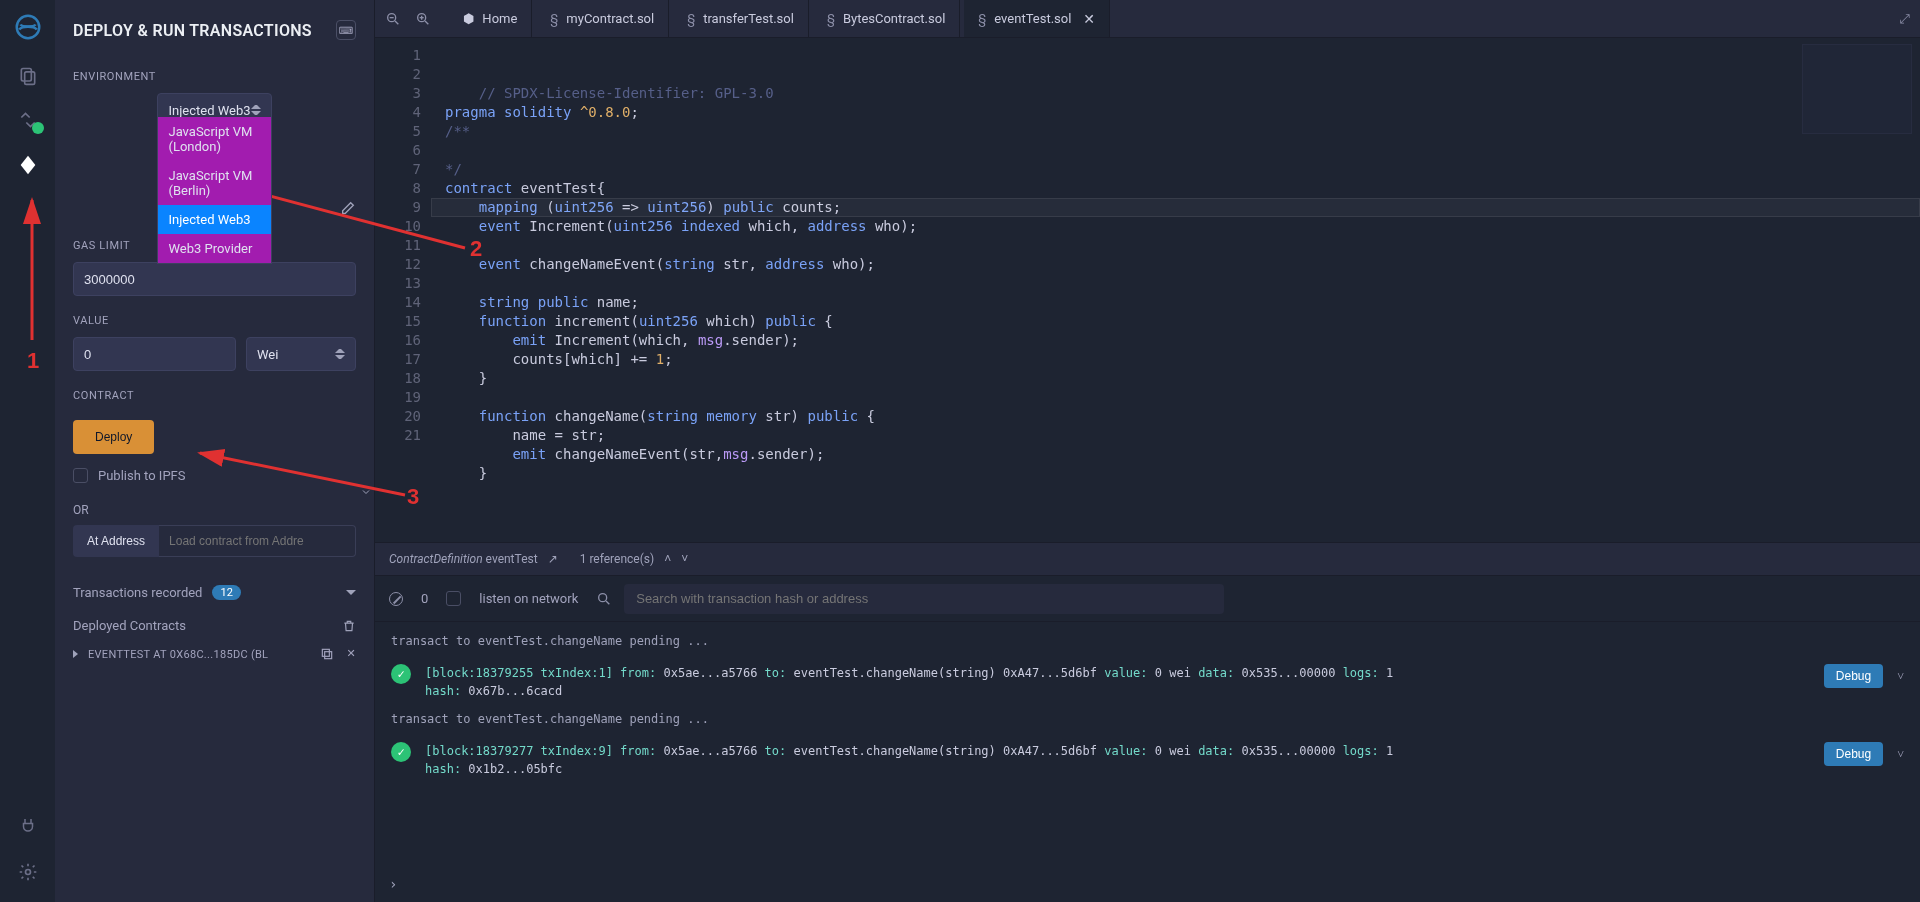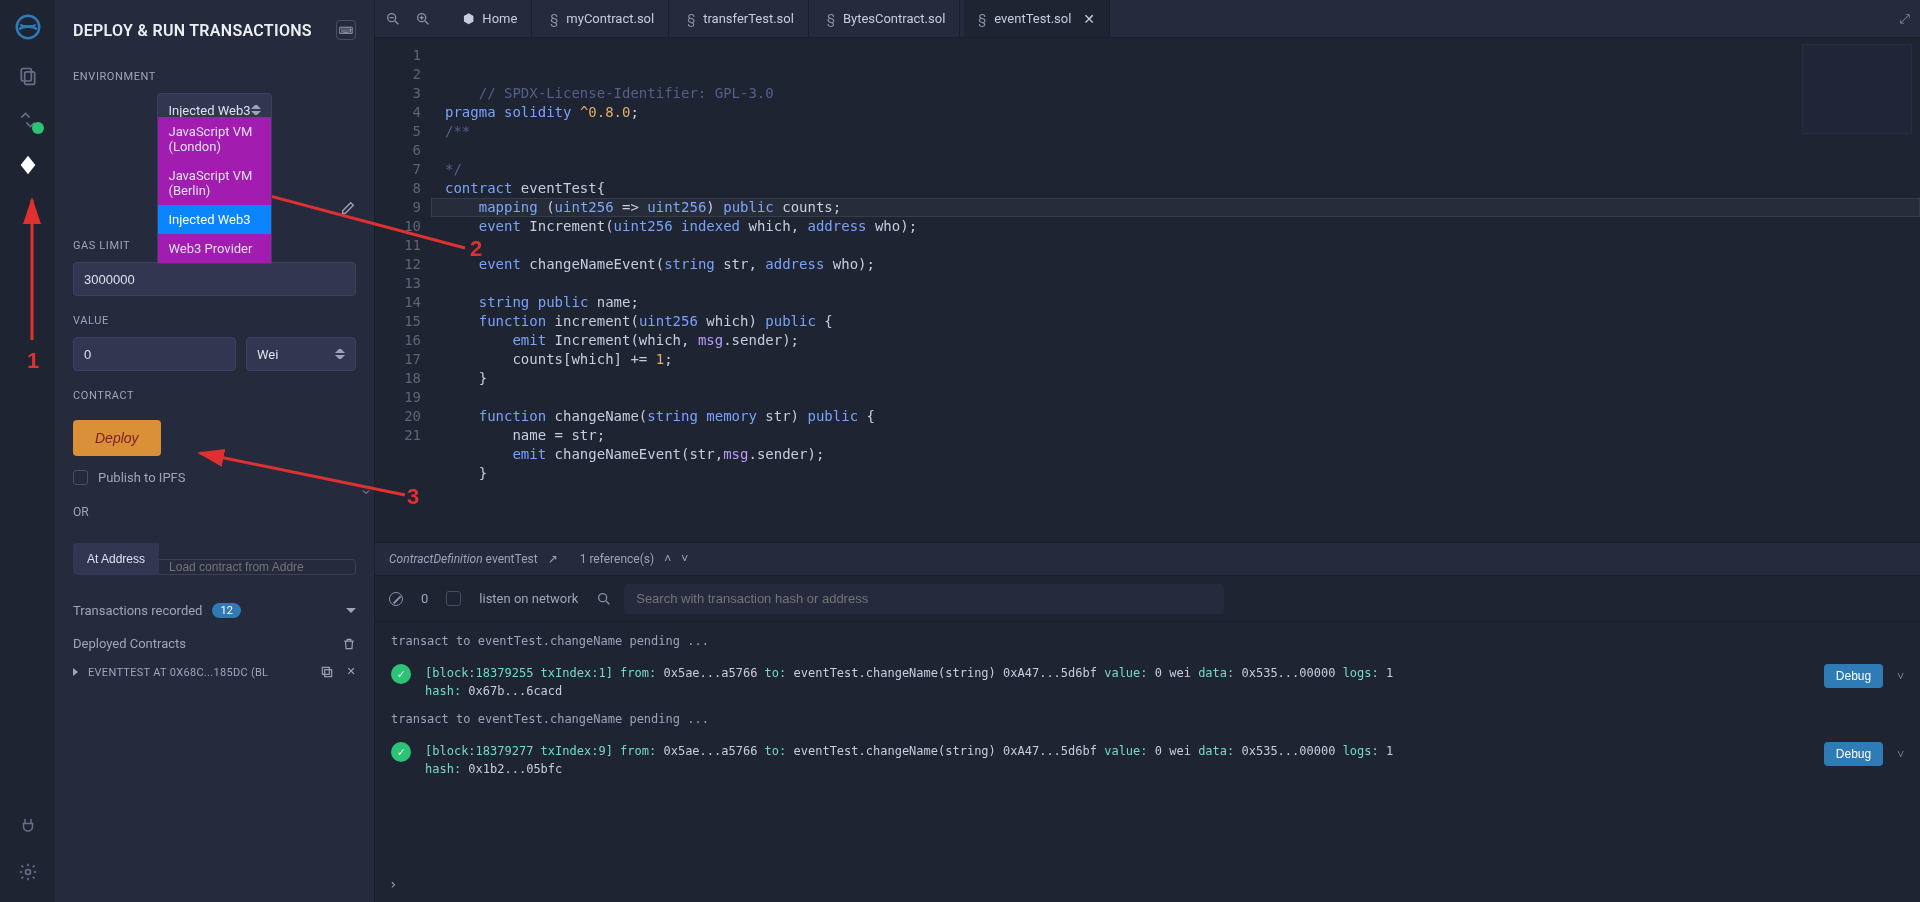--- a/index.html
+++ b/index.html
@@ -30,25 +30,25 @@
   .caret::before,.caret::after { content:""; border-left:4px solid transparent; border-right:4px solid transparent; }
   .caret::before { border-bottom:4px solid #9fa2ba; }
   .caret::after  { border-top:4px solid #9fa2ba; }
   .dropdown { position:absolute; top:24px; left:0; width:100%; background:#a21caf; border:1px solid #3d4160; border-top:none; z-index:20; }
   .dropdown .opt { padding:7px 10px; color:#dfe1ef; font-size:13px; cursor:pointer; }
   .dropdown .opt.sel { background:#0a84ff; color:#fff; }
   .input { height:34px; background:#323651; border:1px solid #3d4160; border-radius:4px; padding:0 10px; color:#dfe1ef; width:100%; font-size:13px; }
   .val-row { display:flex; gap:10px; }
   .val-row .input { flex:1; min-width:0; }
   .val-row .select-face { width:110px; }
-  .btn-deploy { background:#d99036; border:none; color:#7f1d1d; padding:10px 22px; border-radius:4px; font-size:14px; cursor:pointer;font-style:italic; }
+  .btn-deploy { background:#d99036; border:none; color:#0f172a; padding:10px 22px; border-radius:4px; font-size:12px; cursor:pointer; }
   .check-row { display:flex; align-items:center; gap:10px; margin-top:14px; }
   .checkbox { width:15px; height:15px; border:1px solid #4a4e65; border-radius:3px; }
   .or { margin-top:20px; font-size:12px; }
-  .addr-row { display:flex; margin-top:24px;align-items:flex-end; }
+  .addr-row { display:flex; margin-top:8px; }
   .addr-btn { background:#323651; color:#dfe1ef; border:none; padding:9px 14px; border-radius:4px 0 0 4px; font-size:12px; }
   .addr-in  { flex:1; background:transparent; border:1px solid #3a3e57; border-left:none; border-radius:0 4px 4px 0; padding:0 10px; color:#8c8fa8; min-width:0; font-size:12px; }
   .tx-row { display:flex; align-items:center; gap:10px; margin-top:28px; font-size:13px; }
   .pill { background:#2e7bb6; color:#fff; border-radius:10px; padding:1px 8px; font-size:11px; }
   .chev-d { width:0; height:0; border-left:5px solid transparent; border-right:5px solid transparent; border-top:5px solid #9fa2ba; margin-left:auto; }
   .dc-head { display:flex; align-items:center; margin-top:18px; font-size:13px; }
   .trash { margin-left:auto; color:#9fa2ba; }
   .inst { display:flex; align-items:center; gap:10px; margin-top:14px; font-size:11px; letter-spacing:.3px; }
   .chev-r { width:0; height:0; border-top:4px solid transparent; border-bottom:4px solid transparent; border-left:5px solid #9fa2ba; }
   .inst .sp { margin-left:auto; display:flex; gap:12px; }

